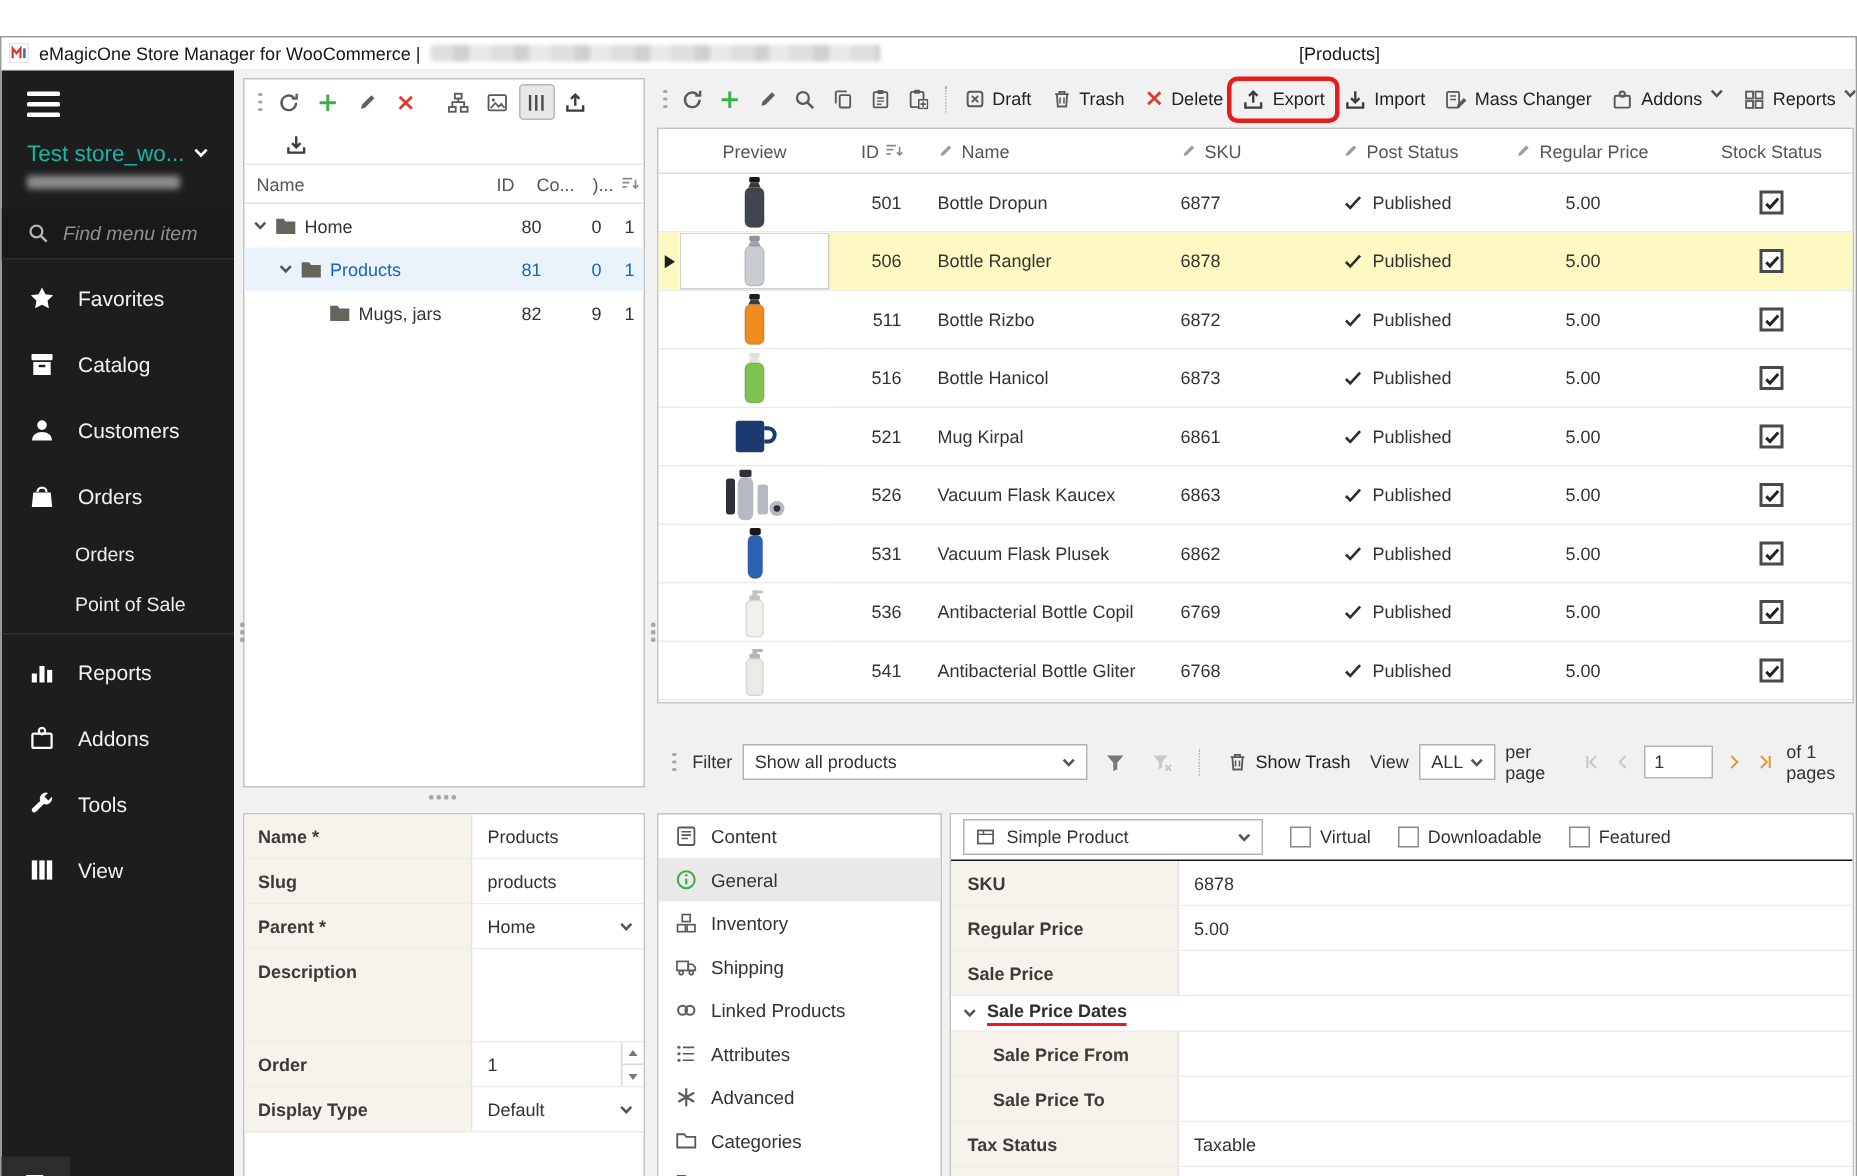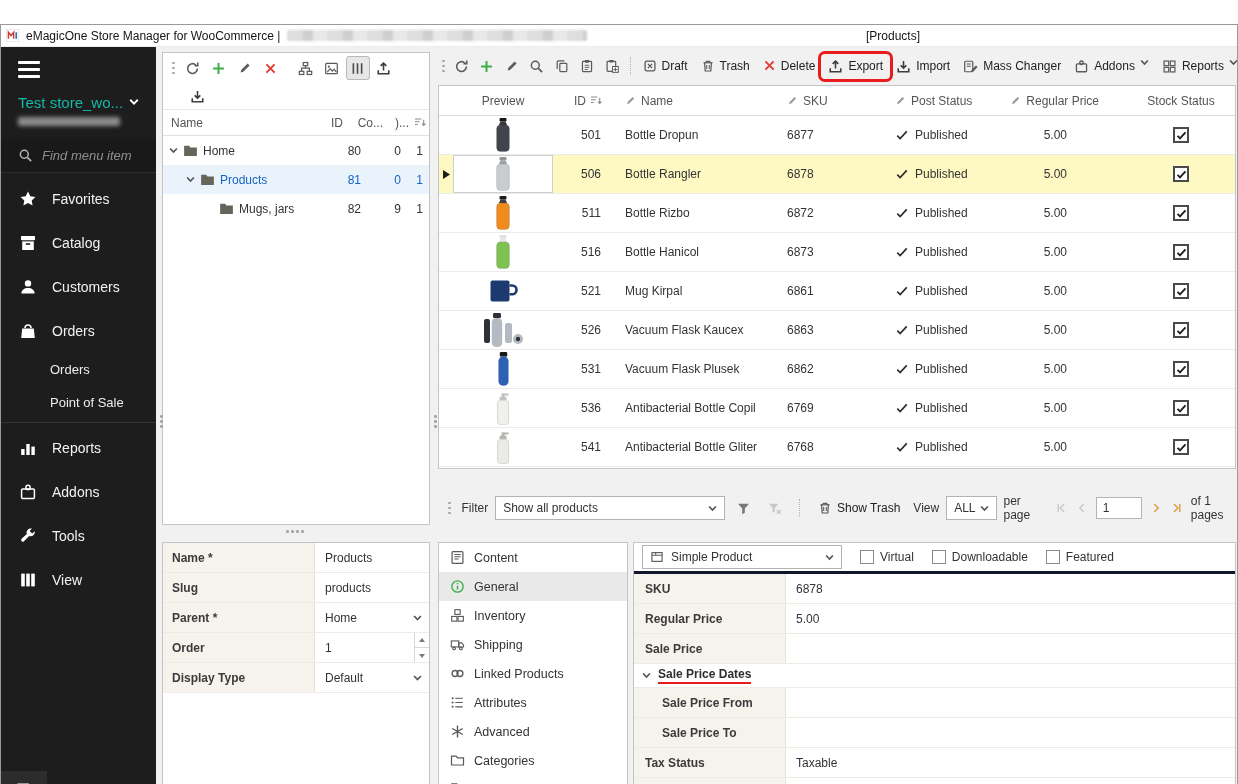--- a/index.html
+++ b/index.html
@@ -115,21 +115,21 @@
 .sp-up{border-bottom:1px solid #d8d8d8;}
 .sp-up:after{content:'';border:3.5px solid transparent;border-bottom:4.5px solid #777;margin-top:-4px;}
 .sp-dn:after{content:'';border:3.5px solid transparent;border-top:4.5px solid #777;margin-bottom:-4px;}
 
 #tabs-card{left:282px;top:495px;width:190px;height:266px;}
 .tab{height:29px;display:flex;align-items:center;gap:9px;padding-left:10px;color:#333;font-size:12.5px;cursor:pointer;}
 .tab .icon{width:16px;}
 .tab.sel{background:#e9e9e9;}
 
 #details-card{left:477px;top:495px;width:603px;height:266px;}
-.d-top{height:31px;display:flex;align-items:center;gap:18px;padding-left:8px;border-bottom:3px solid #0f172a;background:#fff;}
+.d-top{height:31px;display:flex;align-items:center;gap:18px;padding-left:8px;border-bottom:1px solid #0f172a;background:#fff;}
 .type-select{width:200px;height:24px;border:1px solid #b3b3b3;display:flex;align-items:center;padding:0 7px;gap:7px;cursor:pointer;}
 .type-select .dd{margin-left:auto;}
 #flags{display:flex;align-items:center;gap:18px;}
 .flag{display:flex;align-items:center;gap:6px;cursor:pointer;}
 .flag .box{width:14px;height:14px;border:1.5px solid #8a8a8a;background:#fff;display:inline-block;}
 .d-row{display:flex;height:30px;border-bottom:1px solid #edebe6;}
 .d-label{width:152px;background:#f6f2ec;display:flex;align-items:center;padding-left:11px;font-weight:bold;color:#3b3b3b;border-right:1px solid #e7e2da;}
 .d-label.indent{padding-left:28px;}
 .d-value{flex:1;display:flex;align-items:center;padding-left:10px;background:#fff;cursor:text;}
 .d-section{display:flex;align-items:center;gap:7px;height:24px;padding-left:8px;background:#fff;border-bottom:1px solid #edebe6;font-weight:bold;color:#2e2e2e;cursor:pointer;}
@@ -1008,20 +1008,26 @@
             <div class="f-label">Parent *</div>
             <div class="f-value">
               <span>Home</span>
               <span class="icon sel-dd">
                 <svg viewBox="0 0 8 6" width="9" height="7">
                   <path d="M1 1.2l3 3.1 3-3.1" fill="none" stroke="#555" stroke-width="1.5"></path>
                 </svg>
               </span>
             </div>
           </div>
+          <div class="f-row tall">
+            <div class="f-label">Description</div>
+            <div class="f-value">
+              <span></span>
+            </div>
+          </div>
           <div class="f-row">
             <div class="f-label">Order</div>
             <div class="f-value">
               <span>1</span>
               <div class="spinner">
                 <div class="sp-up"></div>
                 <div class="sp-dn"></div>
               </div>
             </div>
           </div>

